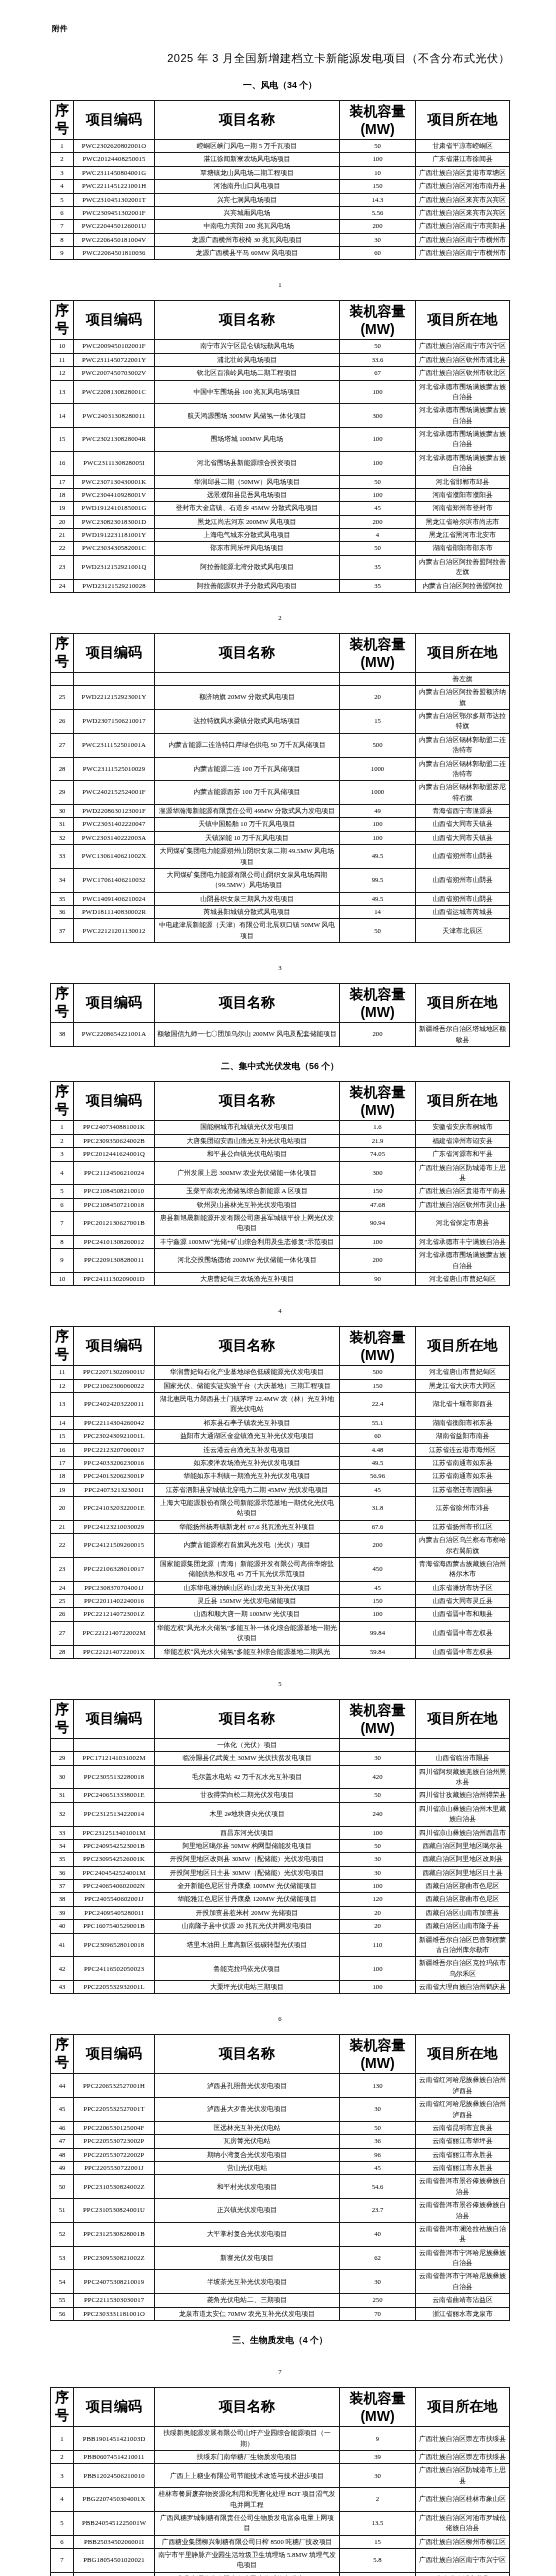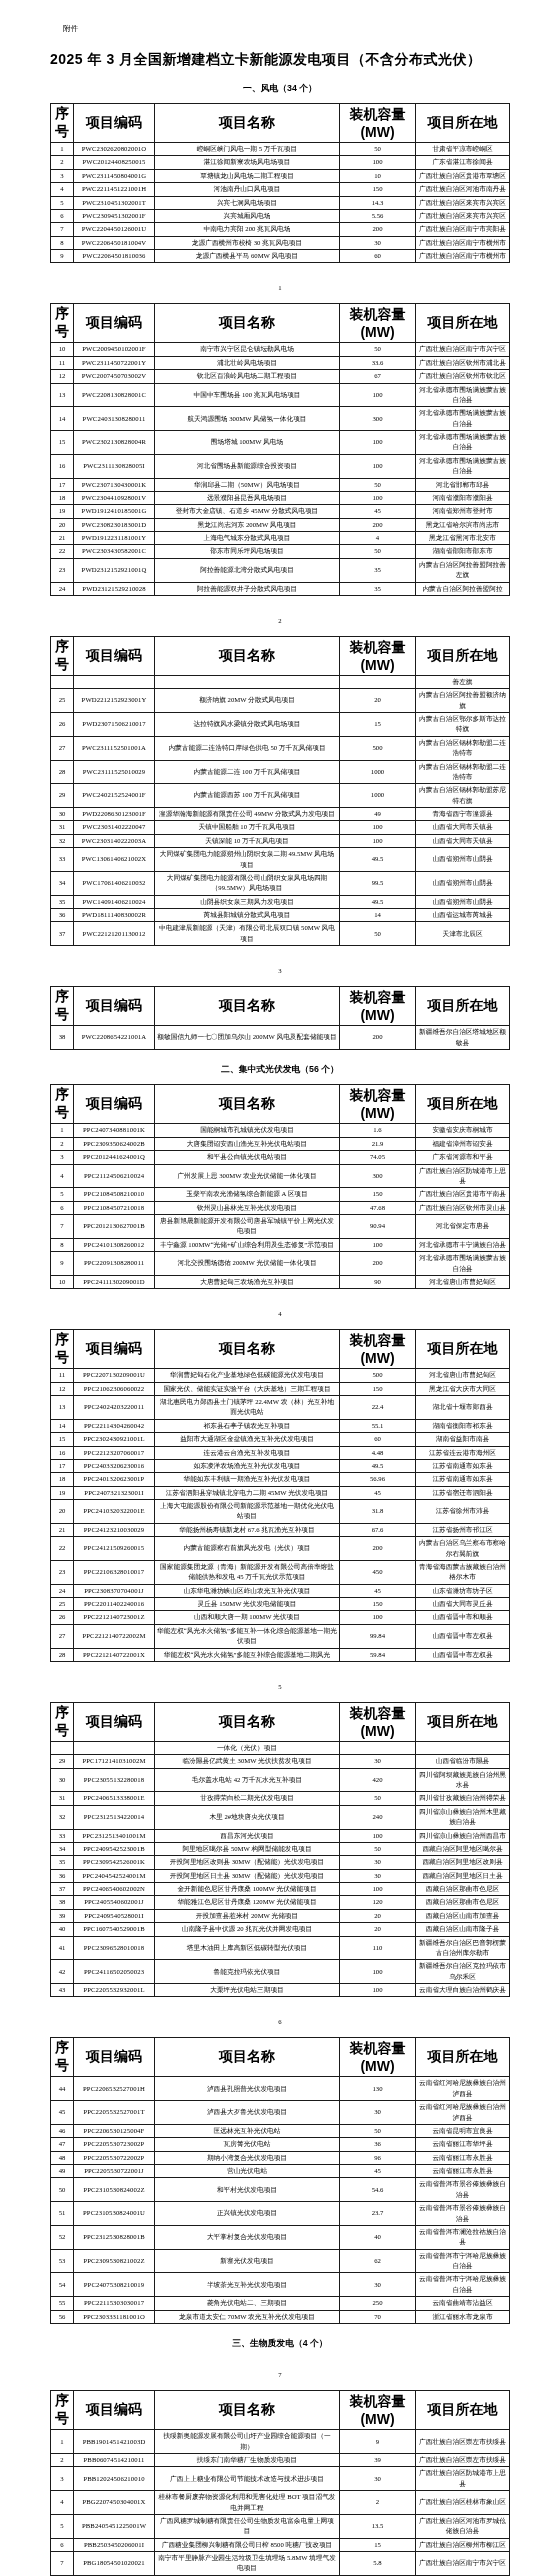--- a/index.html
+++ b/index.html
@@ -1,21 +1,21 @@
 <!DOCTYPE html>
 <html style="font-size:8.2px"><head>
 <meta charset="utf-8">
 <style>
   * { box-sizing: border-box; margin: 0; padding: 0; }
   html,body { background:#ffffff; }
   body { width:556px; margin:0 auto; font-family:"Liberation Serif","DejaVu Serif",serif; color:#000; }
   .page { width:556px; min-height:2805px; height:2805px; overflow:hidden; position:relative; background:#fff; }
   .content { padding:24px 46px 0 50px; }
-  .attachment { font-family:"Liberation Sans","DejaVu Sans",sans-serif; font-weight:normal; font-size:7.7px; margin-left:13px; }
-  .doc-title { text-align:left; font-weight:bold; font-size:14px; letter-spacing:0.5px;
+  .attachment { font-family:"Liberation Sans","DejaVu Sans",sans-serif; font-weight:bold; font-size:7.7px; margin-left:2px; }
+  .doc-title { text-align:right; font-weight:normal; font-size:11px; letter-spacing:0.5px;
                font-family:"Liberation Sans","DejaVu Sans",sans-serif; margin-top:16.5px; }
   .section-title { text-align:center; font-weight:bold; font-size:8.8px;
                font-family:"Liberation Sans","DejaVu Sans",sans-serif; margin:14.4px 0 8.2px; }
   .pagenum { text-align:center; font-size:6.7px; margin:20.6px 0 12.4px; }
   .pn-big { margin-top:89px; }
   table.proj { border-collapse:collapse; width:460px; table-layout:fixed; }
   table.proj th, table.proj td { border:0.5px solid #1a1a1a; }
   table.proj { border:1px solid #1a1a1a; }
   table.proj th { font-family:"Liberation Sans","DejaVu Sans",sans-serif; font-weight:bold;
                   font-size:14px; height:23px; text-align:center; vertical-align:middle; padding:1px; }

